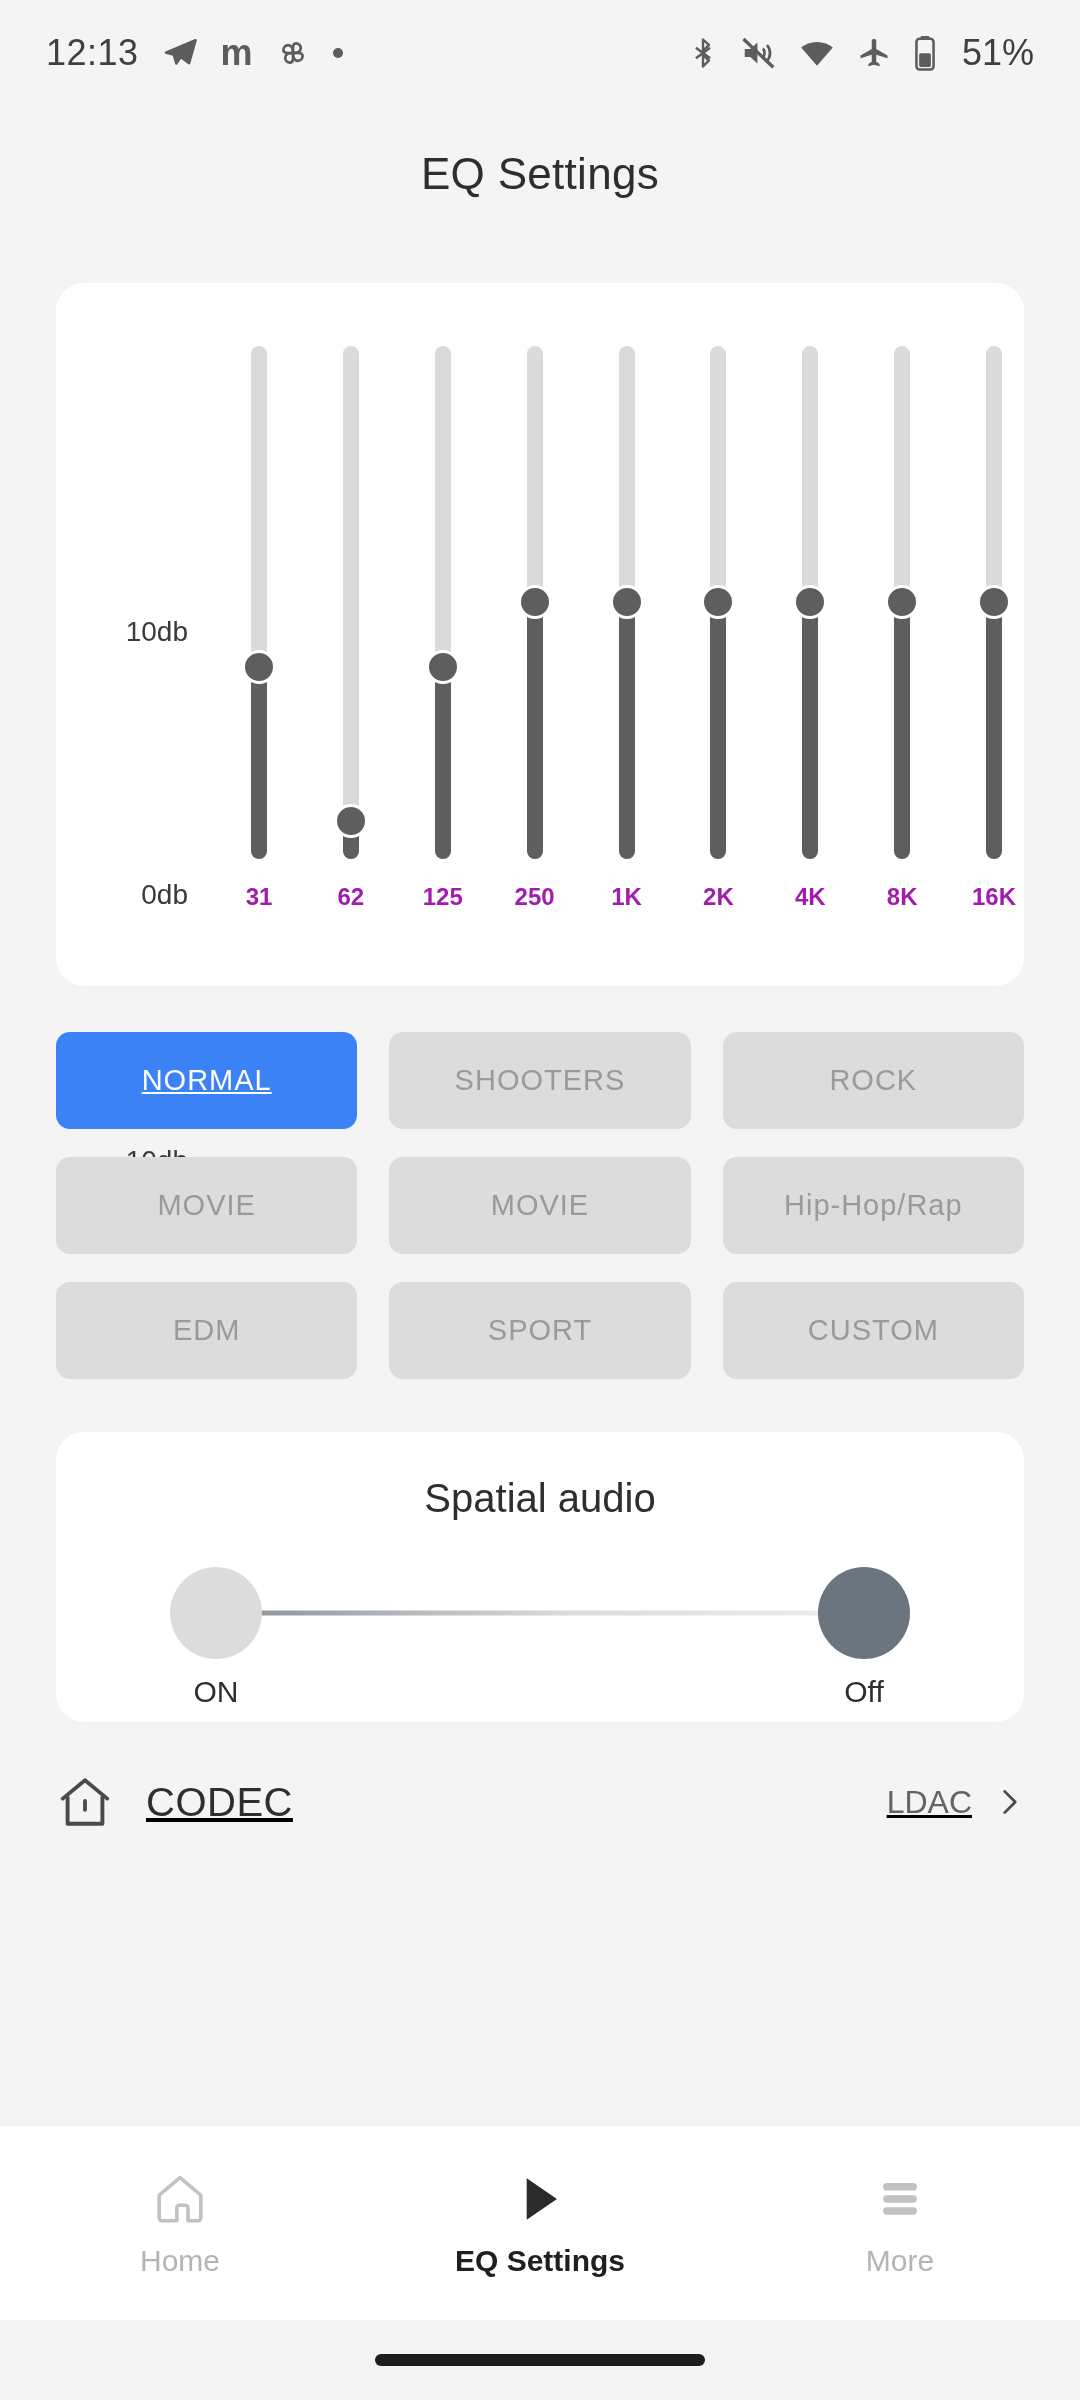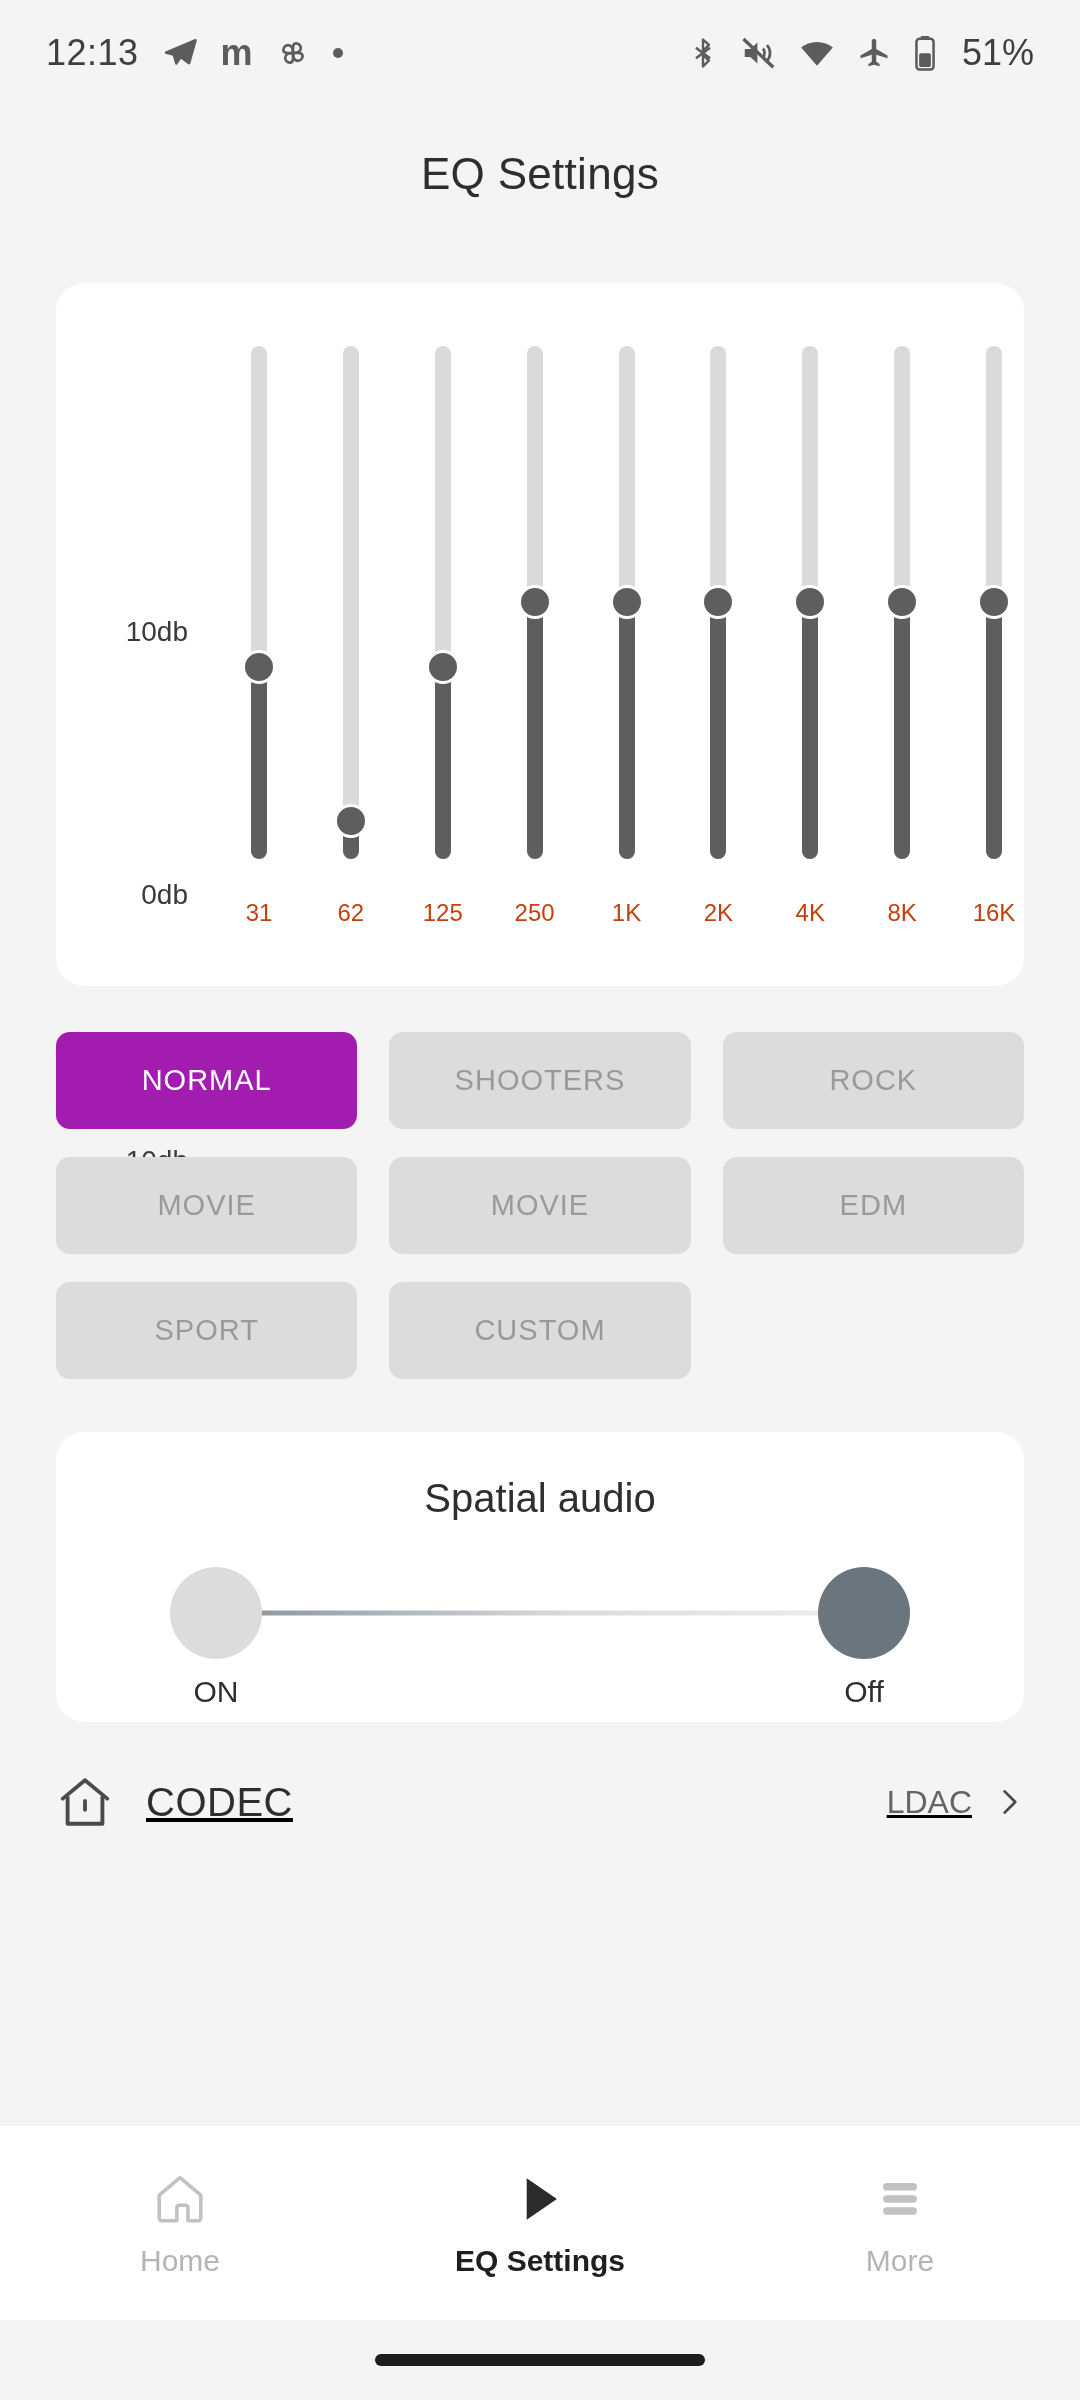--- a/index.html
+++ b/index.html
@@ -58,37 +58,37 @@
     position:absolute; left:0; width:16px; bottom:0;
     background:#5e5e5e; border-radius:8px;
   }
   .thumb {
     position:absolute; left:50%; width:34px; height:34px;
     border-radius:50%; background:#5e5e5e;
     border:3px solid #ffffff;
     transform:translate(-50%,-50%);
   }
   .freq-label {
-    margin-top:40px; font-size:24px; color:#c2410c;
+    margin-top:24px; font-size:24px; color:#a21caf;font-weight:bold;
   }
 
   
   .preset-grid {
     position:absolute; left:56px; top:1032px; width:968px;
     display:grid; grid-template-columns:repeat(3, 1fr);
     gap:28px 32px;
   }
   .preset-btn {
     height:97px; border-radius:14px;
     background:#dcdcdc; color:#9a9a9a;
     font-size:29px; letter-spacing:1px;
     display:flex; align-items:center; justify-content:center;
     border:none; font-family:"Liberation Sans", sans-serif;
   }
-  .preset-btn.active { background:#a21caf; color:#ffffff; }
+  .preset-btn.active { background:#3b82f6; color:#ffffff;text-decoration:underline; }
 
   
   .spatial-card {
     position:absolute; left:56px; top:1432px;
     width:968px; height:290px;
     background:#ffffff; border-radius:28px;
   }
   .spatial-title {
     text-align:center; font-size:40px; color:#2e2e2e;
     padding-top:44px;
@@ -267,20 +267,21 @@
         </div>
       </div>
   </div>
 
   <div class="preset-grid" id="preset-grid">
       <button class="preset-btn active">NORMAL</button>
       <button class="preset-btn">SHOOTERS</button>
       <button class="preset-btn">ROCK</button>
       <button class="preset-btn">MOVIE</button>
       <button class="preset-btn">MOVIE</button>
+      <button class="preset-btn">Hip-Hop/Rap</button>
       <button class="preset-btn">EDM</button>
       <button class="preset-btn">SPORT</button>
       <button class="preset-btn">CUSTOM</button>
     </div>
 
   <div class="spatial-card">
     <div class="spatial-title">Spatial audio</div>
     <div class="spatial-switch">
       <div class="sw-line"></div>
       <div class="sw-knob sw-on"></div>

